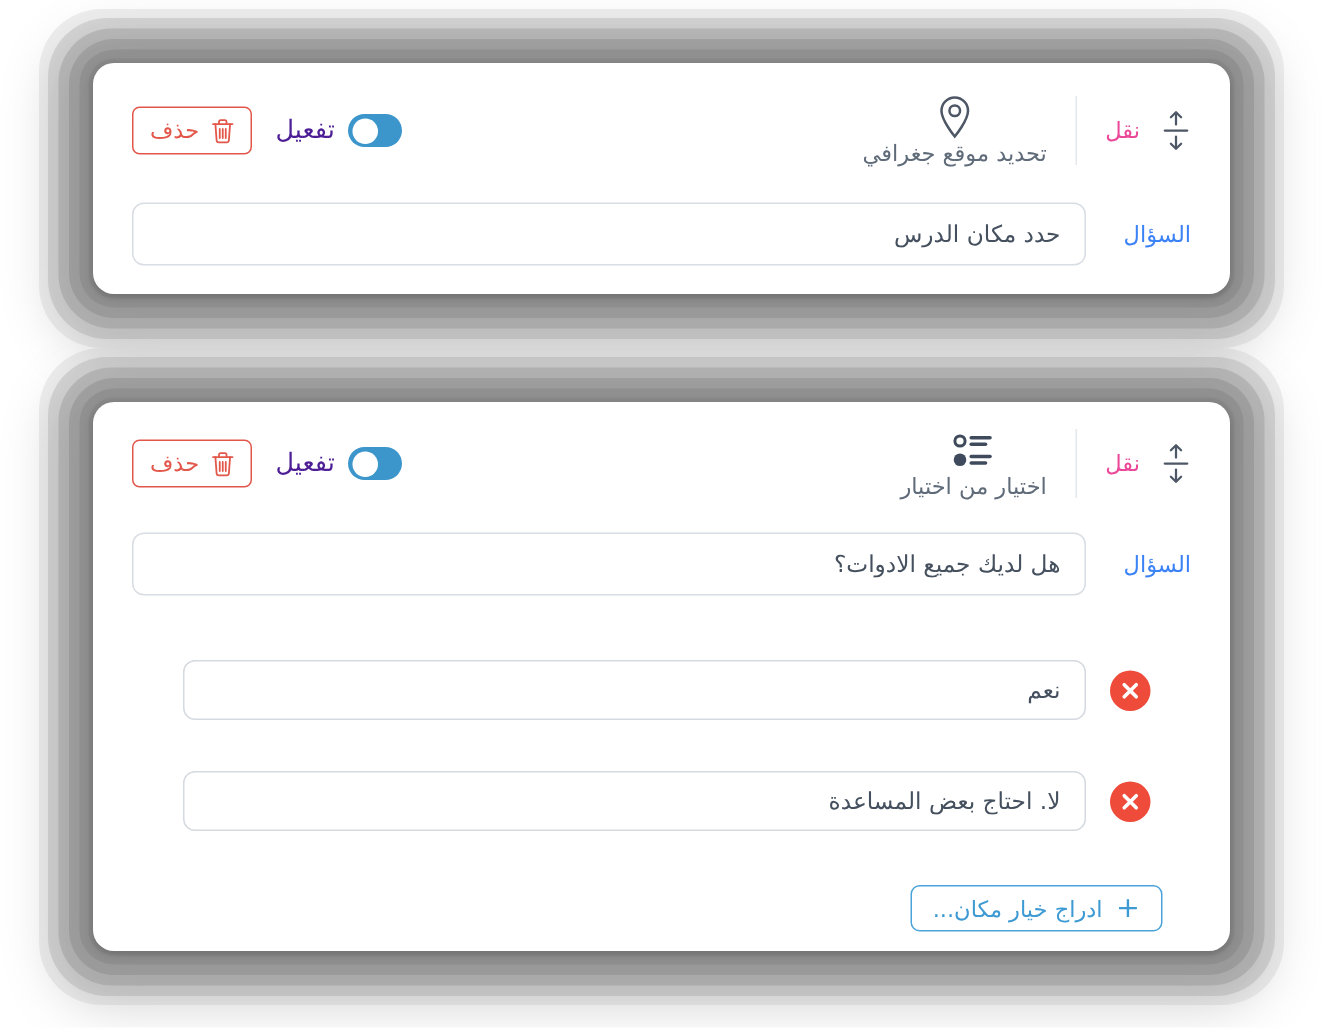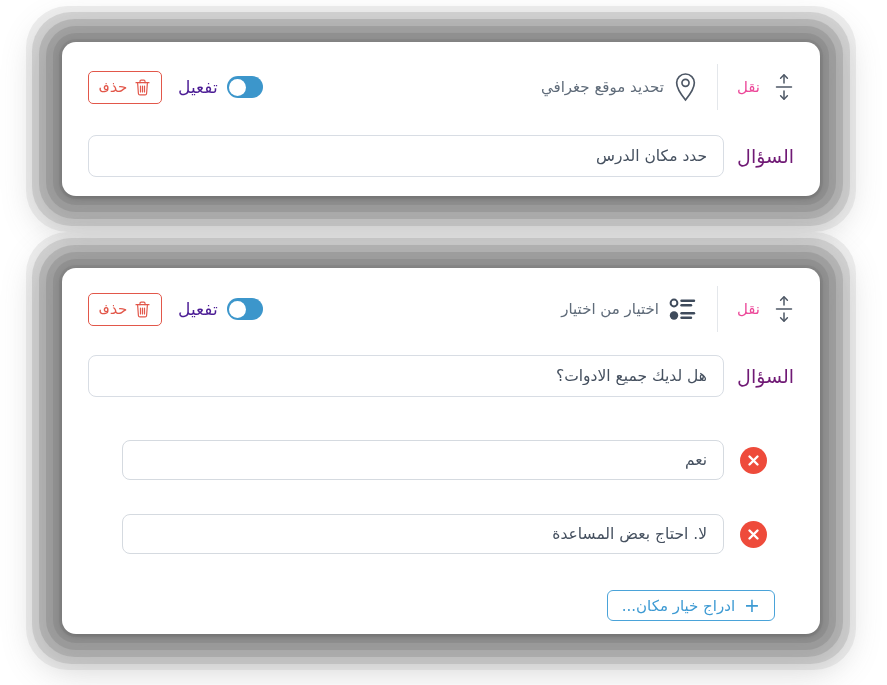--- a/index.html
+++ b/index.html
@@ -23,44 +23,44 @@
   .card1{top:42px;height:154px;padding:28px 26px 18px;}
   .card2{top:268px;height:366px;padding:24px 26px 12px;}
 
   .header{display:flex;align-items:center;height:34px;column-gap:16px;}
   .spacer{flex:1;}
 
   .delete-btn{
     display:flex;align-items:center;column-gap:8px;direction:rtl;
     background:#fff;border:1px solid #e2574a;border-radius:5px;
     color:#e2574a;font-size:15px;padding:6px 11px;cursor:pointer;
-    font-family:Liberation Mono, monospace;
+    font-family:Liberation Sans, sans-serif;
   }
   .toggle-group{display:flex;align-items:center;column-gap:9px;}
   .toggle{
     width:36px;height:22px;border-radius:12px;background:#3c96cb;
     position:relative;display:inline-block;cursor:pointer;flex:none;
   }
   .toggle::after{
     content:"";position:absolute;left:2.5px;top:2.5px;width:17px;height:17px;
     border-radius:50%;background:#ffffff;
   }
   .enable-label{font-size:17px;color:#4c1d95;font-weight:500;}
 
-  .type-group{display:flex;align-items:center;column-gap:9px;}
+  .type-group{display:flex;align-items:center;column-gap:9px;flex-direction:column;}
   .type-label{font-size:15px;color:#5f6b79;}
   .vdiv{width:1px;height:46px;background:#e4e7eb;margin:0 3px;flex:none;}
   .move-group{display:flex;align-items:center;column-gap:14px;cursor:grab;}
   .move-label{font-size:15px;color:#ec4899;}
   .icon{display:inline-flex;align-items:center;justify-content:center;flex:none;}
 
   .q-row{display:flex;align-items:center;column-gap:16px;margin-top:30px;}
   .card1 .q-row{margin-top:31px;}
   .card2 .q-row{margin-top:29px;}
-  .q-label{font-size:19px;color:#701a75;flex:none;width:54px;}
+  .q-label{font-size:15px;color:#3b82f6;flex:none;width:54px;}
   .q-input{
     flex:1;height:42px;border:1px solid #d8dde4;border-radius:8px;background:#fff;
     font-size:15.5px;color:#45505f;padding:0 16px;box-sizing:border-box;outline:none;
     font-family:inherit;
   }
 
   .opt-row{display:flex;align-items:center;column-gap:16px;margin:0 27px 0 34px;}
   .opt-row1{margin-top:43px;}
   .opt-row2{margin-top:34px;}
   .x-btn{

